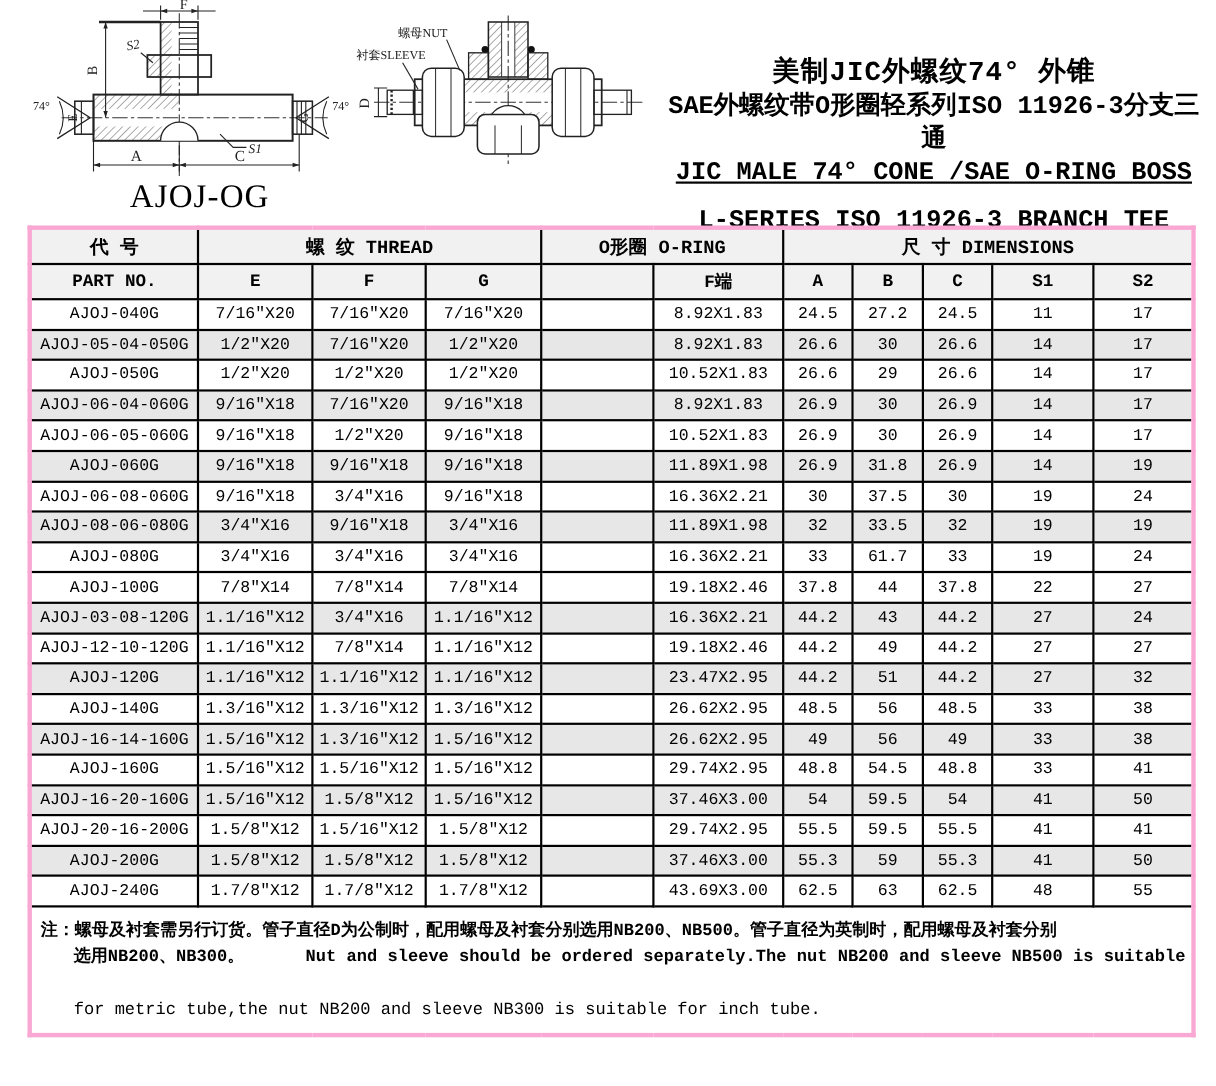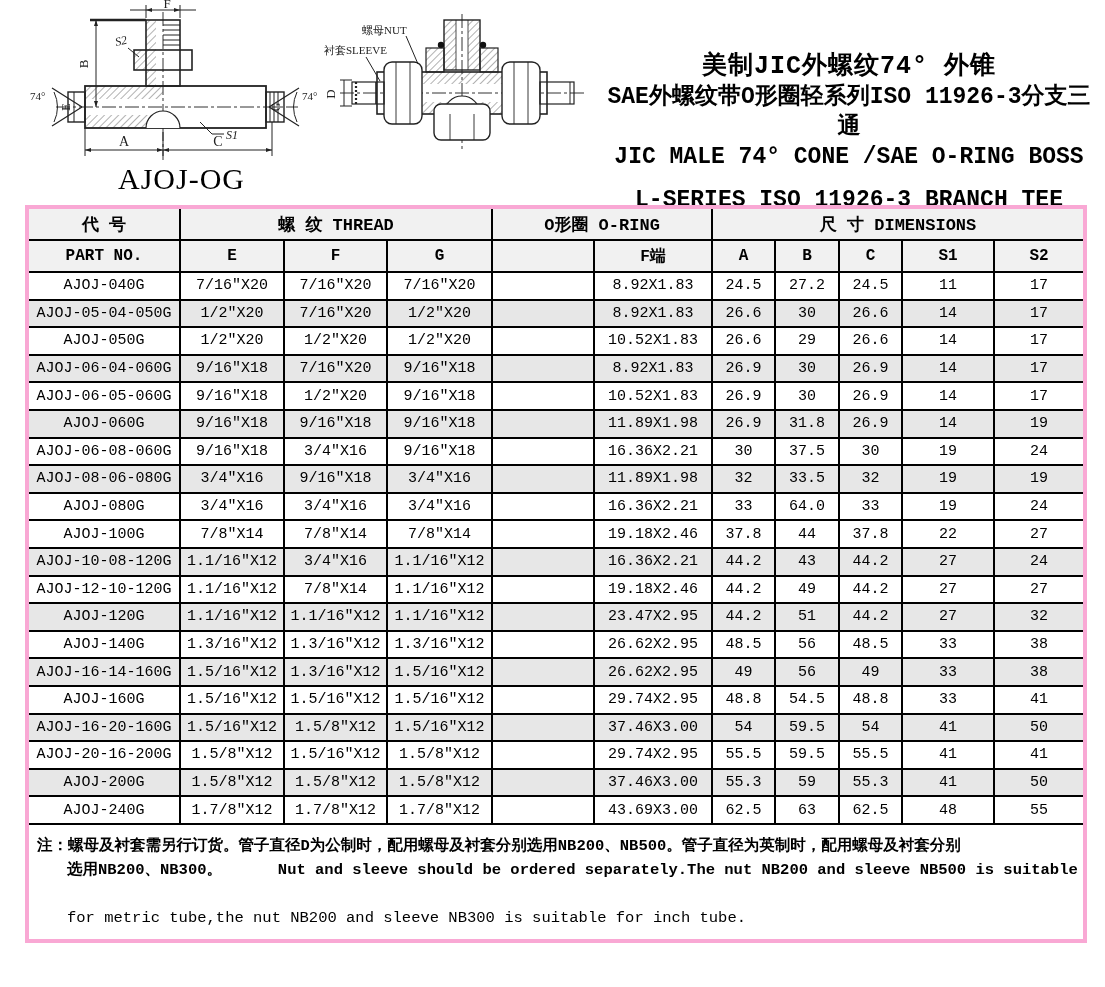--- a/index.html
+++ b/index.html
@@ -3,21 +3,21 @@
 <meta charset="utf-8">
 <style>
   html,body{margin:0;padding:0;background:#fff;}
   .page{position:relative;width:1105px;height:987px;background:#fff;color:#000;
         font-family:"Liberation Mono","DejaVu Sans Mono",monospace;overflow:hidden;}
 
   
   .title-block{position:absolute;left:598px;top:40px;width:502px;text-align:center;font-weight:bold;}
   .tl1{font-size:25px;line-height:30px;letter-spacing:1px;margin-top:12px;}
   .tl2{font-size:23px;line-height:30px;}
-  .tl3{font-size:23px;line-height:30px;}
+  .tl3{font-size:23px;line-height:30px;text-decoration:underline;}
   .tl4{font-size:23px;line-height:30px;margin-top:13px;}
 
   
   .model-label{position:absolute;left:118px;top:162px;font-size:30px;
                font-family:"Liberation Serif","DejaVu Serif",serif;letter-spacing:1px;}
 
   
   .drawing1{position:absolute;left:28px;top:0px;}
   .drawing2{position:absolute;left:322px;top:8px;}
   svg text{font-family:"Liberation Serif","DejaVu Serif",serif;fill:#222;}
@@ -322,40 +322,40 @@
           <td>19</td>
         </tr>
         <tr>
           <td>AJOJ-080G</td>
           <td>3/4″X16</td>
           <td>3/4″X16</td>
           <td>3/4″X16</td>
           <td></td>
           <td>16.36X2.21</td>
           <td>33</td>
-          <td>64.0</td>
+          <td>61.7</td>
           <td>33</td>
           <td>19</td>
           <td>24</td>
         </tr>
         <tr>
           <td>AJOJ-100G</td>
           <td>7/8″X14</td>
           <td>7/8″X14</td>
           <td>7/8″X14</td>
           <td></td>
           <td>19.18X2.46</td>
           <td>37.8</td>
           <td>44</td>
           <td>37.8</td>
           <td>22</td>
           <td>27</td>
         </tr>
         <tr class="shade">
-          <td>AJOJ-10-08-120G</td>
+          <td>AJOJ-03-08-120G</td>
           <td>1.1/16″X12</td>
           <td>3/4″X16</td>
           <td>1.1/16″X12</td>
           <td></td>
           <td>16.36X2.21</td>
           <td>44.2</td>
           <td>43</td>
           <td>44.2</td>
           <td>27</td>
           <td>24</td>

